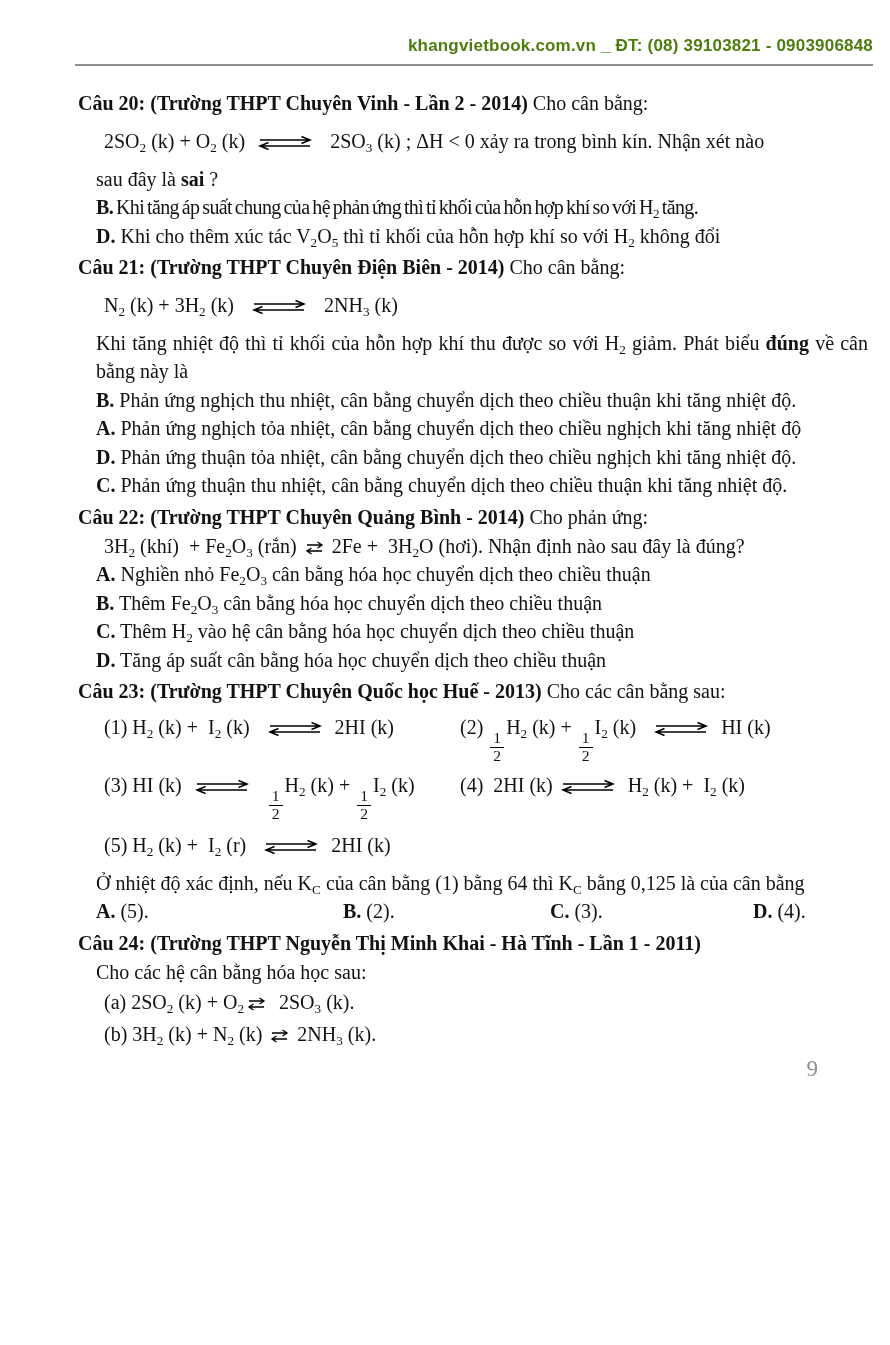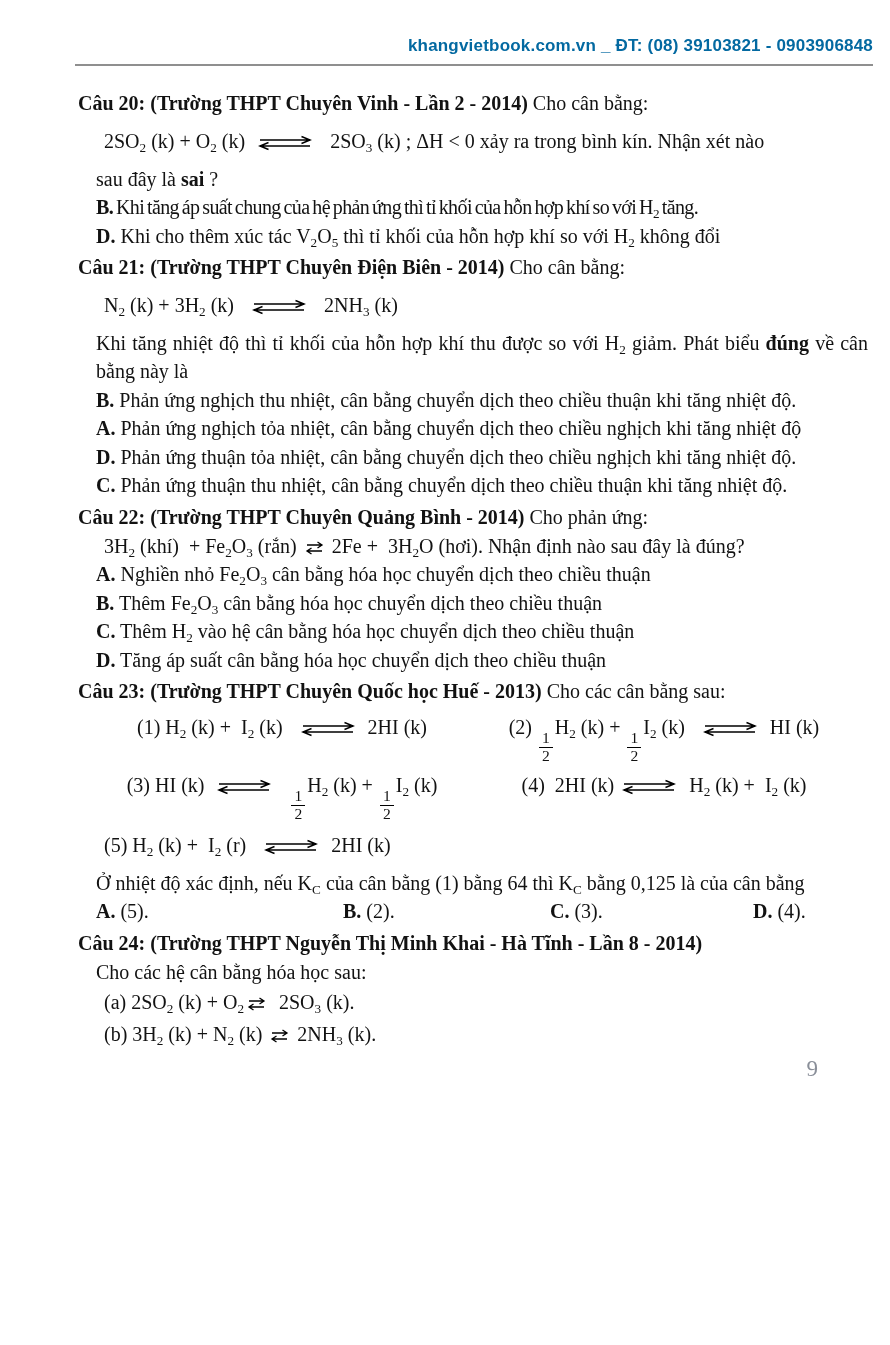--- a/index.html
+++ b/index.html
@@ -6,32 +6,32 @@
   body{
     width:890px;height:1345px;overflow:hidden;position:relative;
     font-family:"Liberation Serif","DejaVu Serif",serif;
     font-size:20px;color:#121212;
   }
   b{font-weight:bold;}
   sub{font-size:0.66em;line-height:0;vertical-align:-0.28em;}
   .header{
     margin:36px 17px 0 75px;text-align:right;
     font-family:"Liberation Sans","DejaVu Sans",sans-serif;
-    font-weight:bold;font-size:17px;color:#0369a1;letter-spacing:0.2px;
+    font-weight:bold;font-size:17px;color:#4d7c0f;letter-spacing:0.2px;
   }
   .rule{border:0;border-top:2px solid #8f8f8f;margin:8px 17px 0 75px;}
   .doc{margin:22px 22px 4px 78px;width:790px;}
   .q{margin:0;}
   .h{line-height:30px;margin-top:2px;}
   .p,.opt{padding-left:18px;line-height:28.5px;text-align:justify;}
   .optc{letter-spacing:-0.6px;word-spacing:-1.6px;}
   .eq{padding-left:26px;line-height:28.5px;margin:9px 0;white-space:nowrap;}
   .eqp{padding-left:26px;line-height:28.5px;white-space:nowrap;}
   .sp{line-height:32px;}
-  .pair{padding-left:26px;display:grid;grid-template-columns:356px auto;margin:10px 0 8px 0;text-align:center;}
+  .pair{padding-left:26px;display:grid;grid-template-columns:356px auto;margin:10px 0 8px 0;}
   .pair span.cell{white-space:nowrap;}
   .optrow{padding-left:18px;display:grid;grid-template-columns:218px 178px 174px auto;line-height:28.5px;gap:29px;}
   .eqa svg{vertical-align:-3px;margin:0 7px;}
   .eqs svg{vertical-align:-2px;margin:0 3px;}
   .frac{display:inline-flex;flex-direction:column;align-items:center;line-height:1.05;
         font-size:0.78em;vertical-align:-0.6em;margin:0 2px;}
   .frac .fn{border-bottom:1.5px solid #000;padding:0 3px;}
   .frac .fd{padding:0 3px;}
   .pnum{
     margin-top:6px;padding-right:72px;text-align:right;
@@ -117,21 +117,21 @@
           </svg></span> 2HI (k)</div>
       <div class="p">Ở nhiệt độ xác định, nếu K<sub>C</sub> của cân bằng (1) bằng 64 thì K<sub>C</sub> bằng 0,125 là của cân bằng</div>
       <div class="optrow">
         <span><b>A.</b> (5).</span>
         <span><b>B.</b> (2).</span>
         <span><b>C.</b> (3).</span>
         <span><b>D.</b> (4).</span>
       </div>
     </div>
     <div class="q">
-      <div class="h"><b>Câu 24: (Trường THPT Nguyễn Thị Minh Khai - Hà Tĩnh - Lần 8 - 2014)</b></div>
+      <div class="h"><b>Câu 24: (Trường THPT Nguyễn Thị Minh Khai - Hà Tĩnh - Lần 1 - 2011)</b></div>
       <div class="p">Cho các hệ cân bằng hóa học sau:</div>
       <div class="eqp sp">(a) 2SO<sub>2</sub> (k) + O<sub>2</sub><span class="eqs"><svg width="19" height="14" viewBox="0 0 19 14">
             <path d="M2 4 H17 M12.5 1 L17 4 L12.5 7" fill="none" stroke="#000" stroke-width="1.3"></path>
             <path d="M2 10 H17 M6.5 7 L2 10 L6.5 13" fill="none" stroke="#000" stroke-width="1.3"></path>
           </svg></span>&nbsp; 2SO<sub>3</sub> (k).</div>
       <div class="eqp sp">(b) 3H<sub>2</sub> (k) + N<sub>2</sub> (k) <span class="eqs"><svg width="19" height="14" viewBox="0 0 19 14">
             <path d="M2 4 H17 M12.5 1 L17 4 L12.5 7" fill="none" stroke="#000" stroke-width="1.3"></path>
             <path d="M2 10 H17 M6.5 7 L2 10 L6.5 13" fill="none" stroke="#000" stroke-width="1.3"></path>
           </svg></span> 2NH<sub>3</sub> (k).</div>
     </div>

